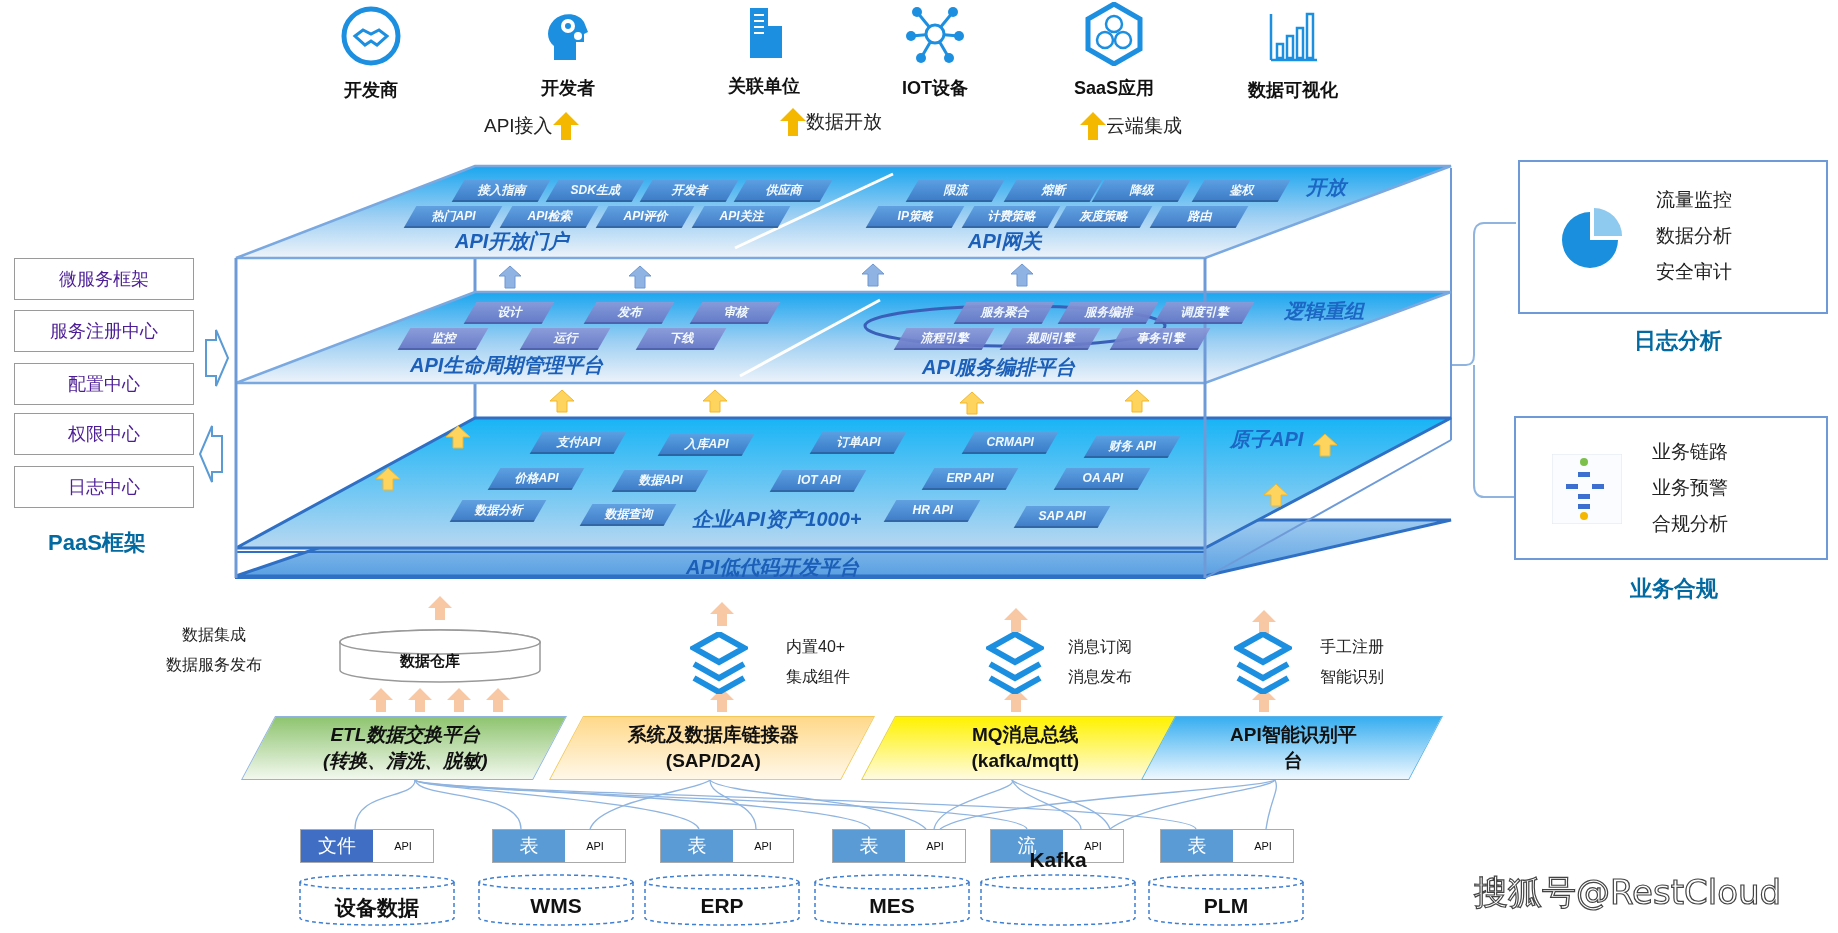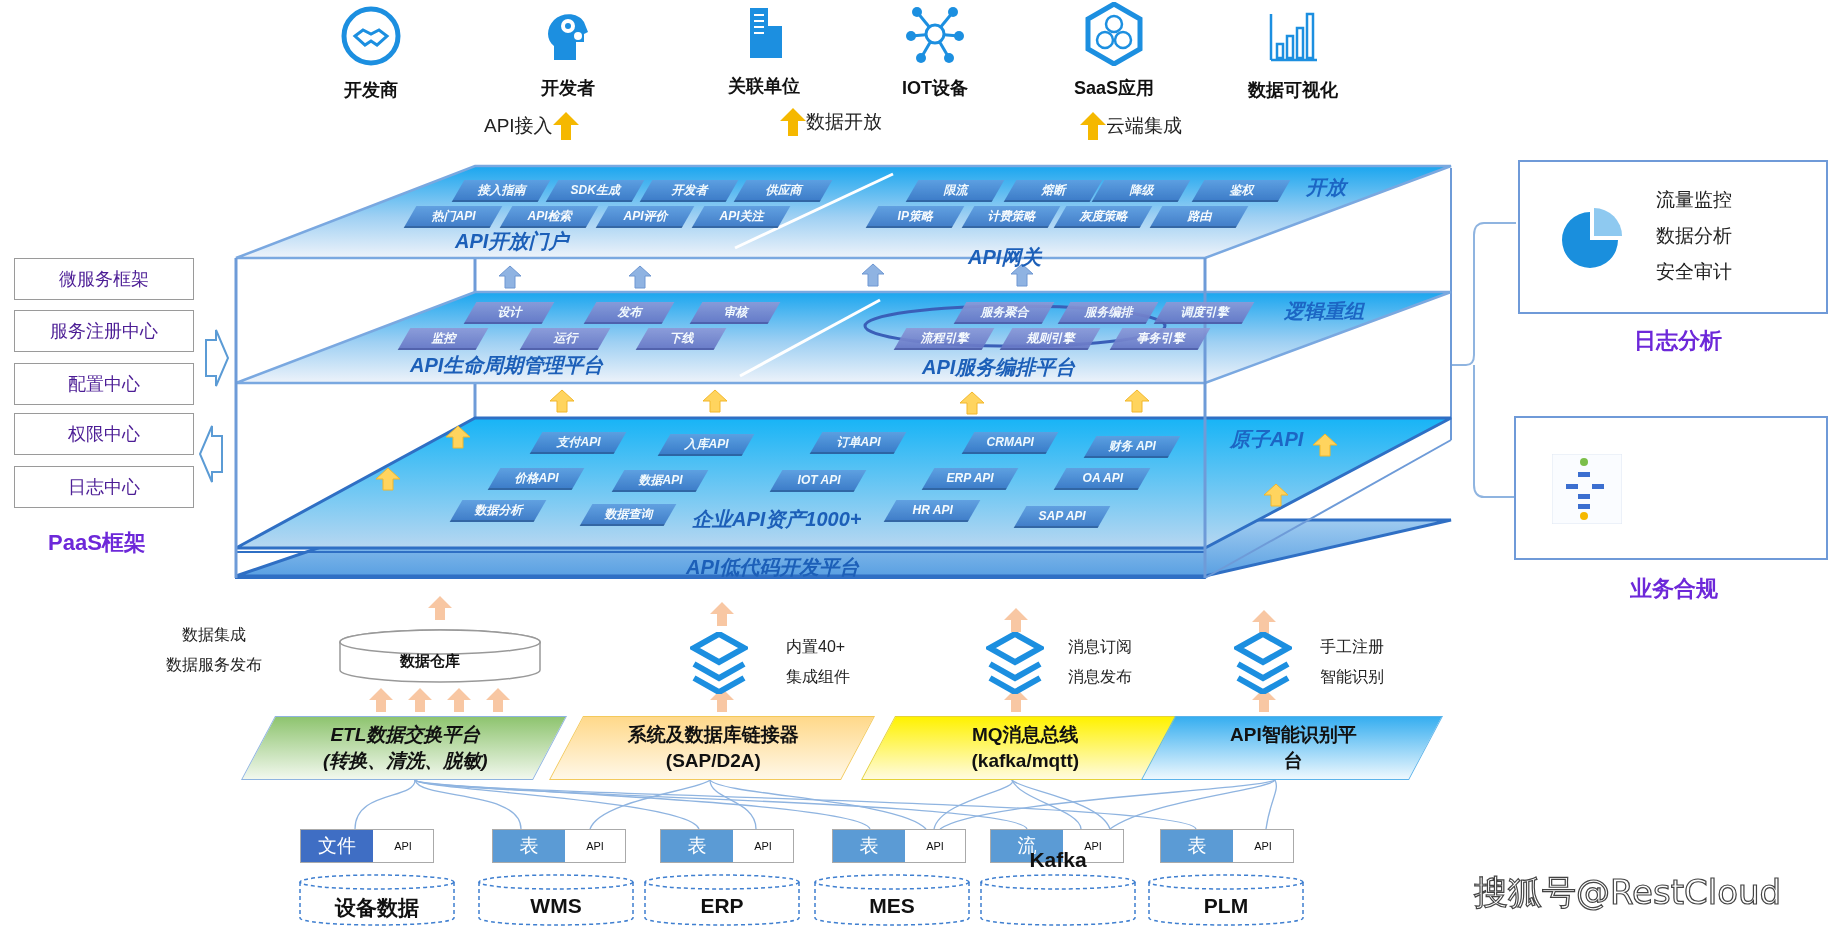--- a/index.html
+++ b/index.html
@@ -11,21 +11,21 @@
   .top-item .lbl{font-weight:bold;font-size:18px;margin-top:6px;color:#111;}
   .flow-lbl{position:absolute;font-size:19px;color:#222;display:flex;align-items:center;gap:0;}
   .up-yellow{width:26px;height:28px;display:inline-block;}
   .chip{position:absolute;height:20px;transform:skewX(-30deg);background:linear-gradient(#5f9ee0,#3a78c6);border-bottom:2px solid #2b5e9e;color:#fff;font-size:12px;font-style:italic;font-weight:bold;text-align:center;line-height:20px;opacity:.92;}
   .chip span{display:inline-block;transform:skewX(30deg);}
   .chip.purple{background:linear-gradient(#8d9ad8,#6677c6);border-bottom:2px solid #4b5aa8;}
   .layer-title{position:absolute;font-size:20px;font-weight:bold;font-style:italic;color:#1c5fb8;white-space:nowrap;}
   .side-title{position:absolute;font-size:20px;font-weight:bold;font-style:italic;color:#1c66c4;}
   
   .paas-box{position:absolute;left:14px;width:178px;height:40px;border:1.5px solid #9a9a9a;background:#fff;font-family:"DejaVu Sans",sans-serif;font-size:18px;color:#4c1d95;text-align:center;line-height:40px;}
-  .bold-cap{position:absolute;font-weight:bold;font-size:22px;color:#6d28d9;}
+  .bold-cap{position:absolute;font-weight:bold;font-size:22px;color:#0369a1;}
   
   .rpanel{position:absolute;border:2px solid #6f9ad8;background:#fff;}
   .rpanel .txt{position:absolute;font-size:19px;color:#222;line-height:36px;}
   
   .plat{position:absolute;height:62px;transform:skewX(-28deg);border:1.5px solid #8fb4e0;}
   .plat .in{transform:skewX(28deg);text-align:center;font-weight:bold;font-size:19px;color:#111;line-height:26px;padding-top:5px;}
   .src{position:absolute;height:32px;display:flex;border:1.5px solid #aaa;}
   .src .k{width:72px;color:#fff;font-size:19px;text-align:center;line-height:32px;}
   .src .a{width:60px;background:#fff;color:#111;font-size:11px;text-align:center;line-height:32px;}
   .db{position:absolute;width:154px;height:52px;}
@@ -226,21 +226,21 @@
 </div>
 <div>
   <div class="chip" style="left:912px;top:180px;width:86px;"><span>限流</span></div>
   <div class="chip" style="left:1010px;top:180px;width:86px;"><span>熔断</span></div>
   <div class="chip" style="left:1098px;top:180px;width:86px;"><span>降级</span></div>
   <div class="chip" style="left:1198px;top:180px;width:86px;"><span>鉴权</span></div>
   <div class="chip" style="left:872px;top:206px;width:86px;"><span>IP策略</span></div>
   <div class="chip" style="left:968px;top:206px;width:86px;"><span>计费策略</span></div>
   <div class="chip" style="left:1060px;top:206px;width:86px;"><span>灰度策略</span></div>
   <div class="chip" style="left:1156px;top:206px;width:86px;"><span>路由</span></div>
-  <div class="layer-title" style="left:968px;top:228px;margin-top:16px;">API网关</div>
+  <div class="layer-title" style="left:968px;top:228px;">API网关</div>
 </div>
 
 <div class="side-title" style="left:1284px;top:298px;">逻辑重组</div>
 <div>
   <div class="chip purple" style="left:470px;top:302px;width:78px;"><span>设计</span></div>
   <div class="chip purple" style="left:590px;top:302px;width:78px;"><span>发布</span></div>
   <div class="chip purple" style="left:696px;top:302px;width:78px;"><span>审核</span></div>
   <div class="chip purple" style="left:404px;top:328px;width:78px;"><span>监控</span></div>
   <div class="chip purple" style="left:526px;top:328px;width:78px;"><span>运行</span></div>
   <div class="chip purple" style="left:642px;top:328px;width:78px;"><span>下线</span></div>
@@ -304,20 +304,25 @@
     <circle cx="32" cy="8" r="4" fill="#7cbf4a"></circle>
     <g fill="#3c6fd0">
         <rect x="26" y="18" width="12" height="5"></rect>
         <rect x="14" y="30" width="12" height="5"></rect>
         <rect x="40" y="30" width="12" height="5"></rect>
         <rect x="26" y="40" width="12" height="5"></rect>
         <rect x="26" y="50" width="12" height="5"></rect>
       </g>
     <circle cx="32" cy="62" r="4" fill="#f5b800"></circle>
   </svg>
+  <div class="txt" style="left:136px;top:16px;">
+    <div>业务链路</div>
+    <div>业务预警</div>
+    <div>合规分析</div>
+  </div>
 </div>
 <div class="bold-cap" style="left:1630px;top:574px;">业务合规</div>
 
 <svg class="abs" style="left:0;top:0;" width="1838" height="933" viewBox="0 0 1838 933">
   <g fill="#f8c7a3">
     <polygon points="440,596 452,608 445,608 445,620 435,620 435,608 428,608"></polygon>
     <polygon points="381,688 393,700 386,700 386,712 376,712 376,700 369,700"></polygon>
     <polygon points="420,688 432,700 425,700 425,712 415,712 415,700 408,700"></polygon>
     <polygon points="459,688 471,700 464,700 464,712 454,712 454,700 447,700"></polygon>
     <polygon points="498,688 510,700 503,700 503,712 493,712 493,700 486,700"></polygon>

